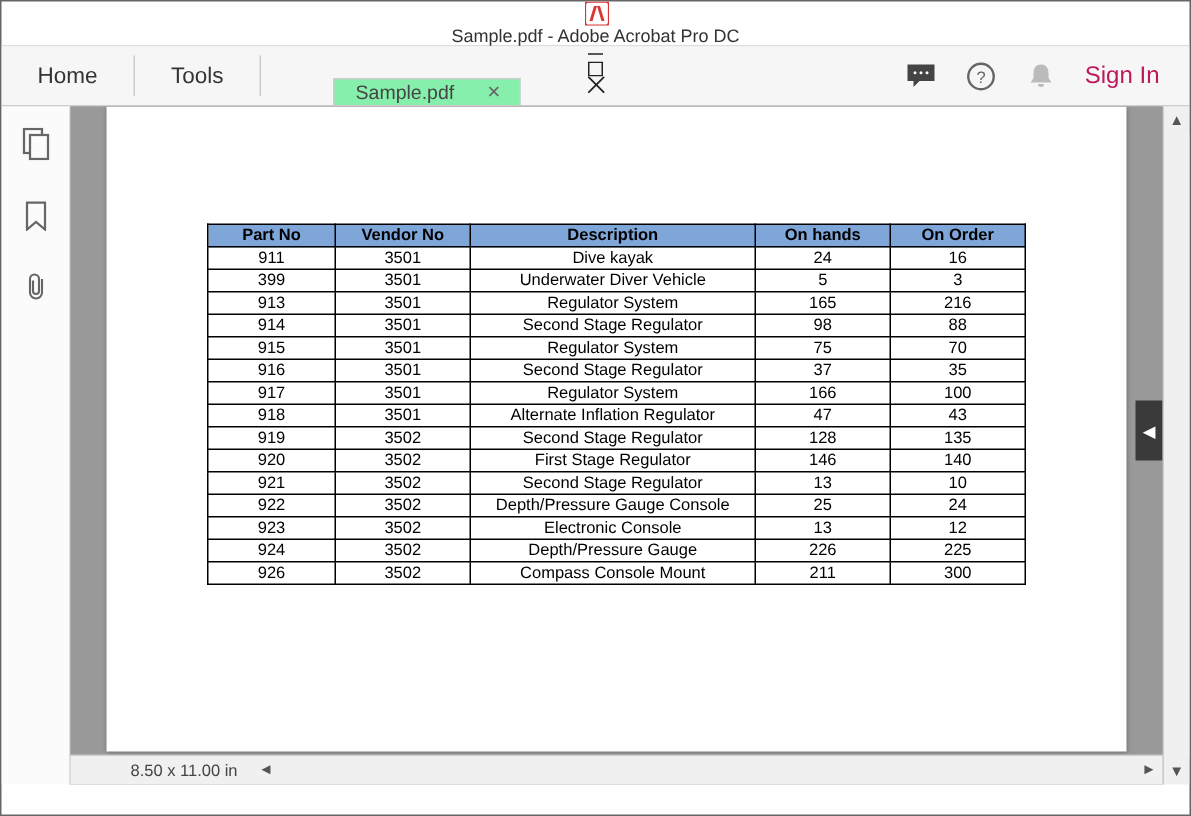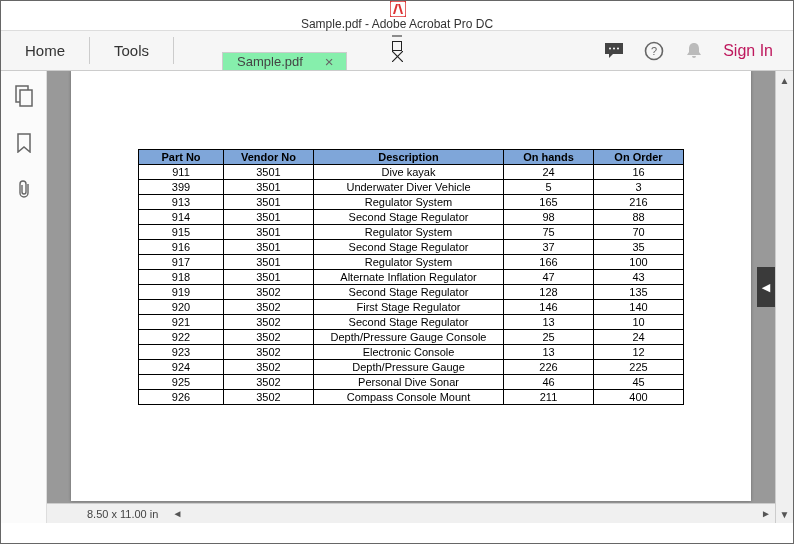--- a/index.html
+++ b/index.html
@@ -227,32 +227,25 @@
                 <td class="col-order">12</td>
               </tr>
               <tr>
                 <td class="col-part">924</td>
                 <td class="col-vendor">3502</td>
                 <td class="col-desc">Depth/Pressure Gauge</td>
                 <td class="col-hands">226</td>
                 <td class="col-order">225</td>
               </tr>
               <tr>
-                <td class="col-part">925</td>
-                <td class="col-vendor">3502</td>
-                <td class="col-desc">Personal Dive Sonar</td>
-                <td class="col-hands">46</td>
-                <td class="col-order">45</td>
-              </tr>
-              <tr>
                 <td class="col-part">926</td>
                 <td class="col-vendor">3502</td>
                 <td class="col-desc">Compass Console Mount</td>
                 <td class="col-hands">211</td>
-                <td class="col-order">400</td>
+                <td class="col-order">300</td>
               </tr>
             </tbody>
         </table>
       </div>
       <div class="black-arrow">◀</div>
     </div>
     <div class="statusbar">
       <span class="sb-dim">8.50 x 11.00 in</span>
       <div class="hscroll">
         <div class="arrow">◄</div>

